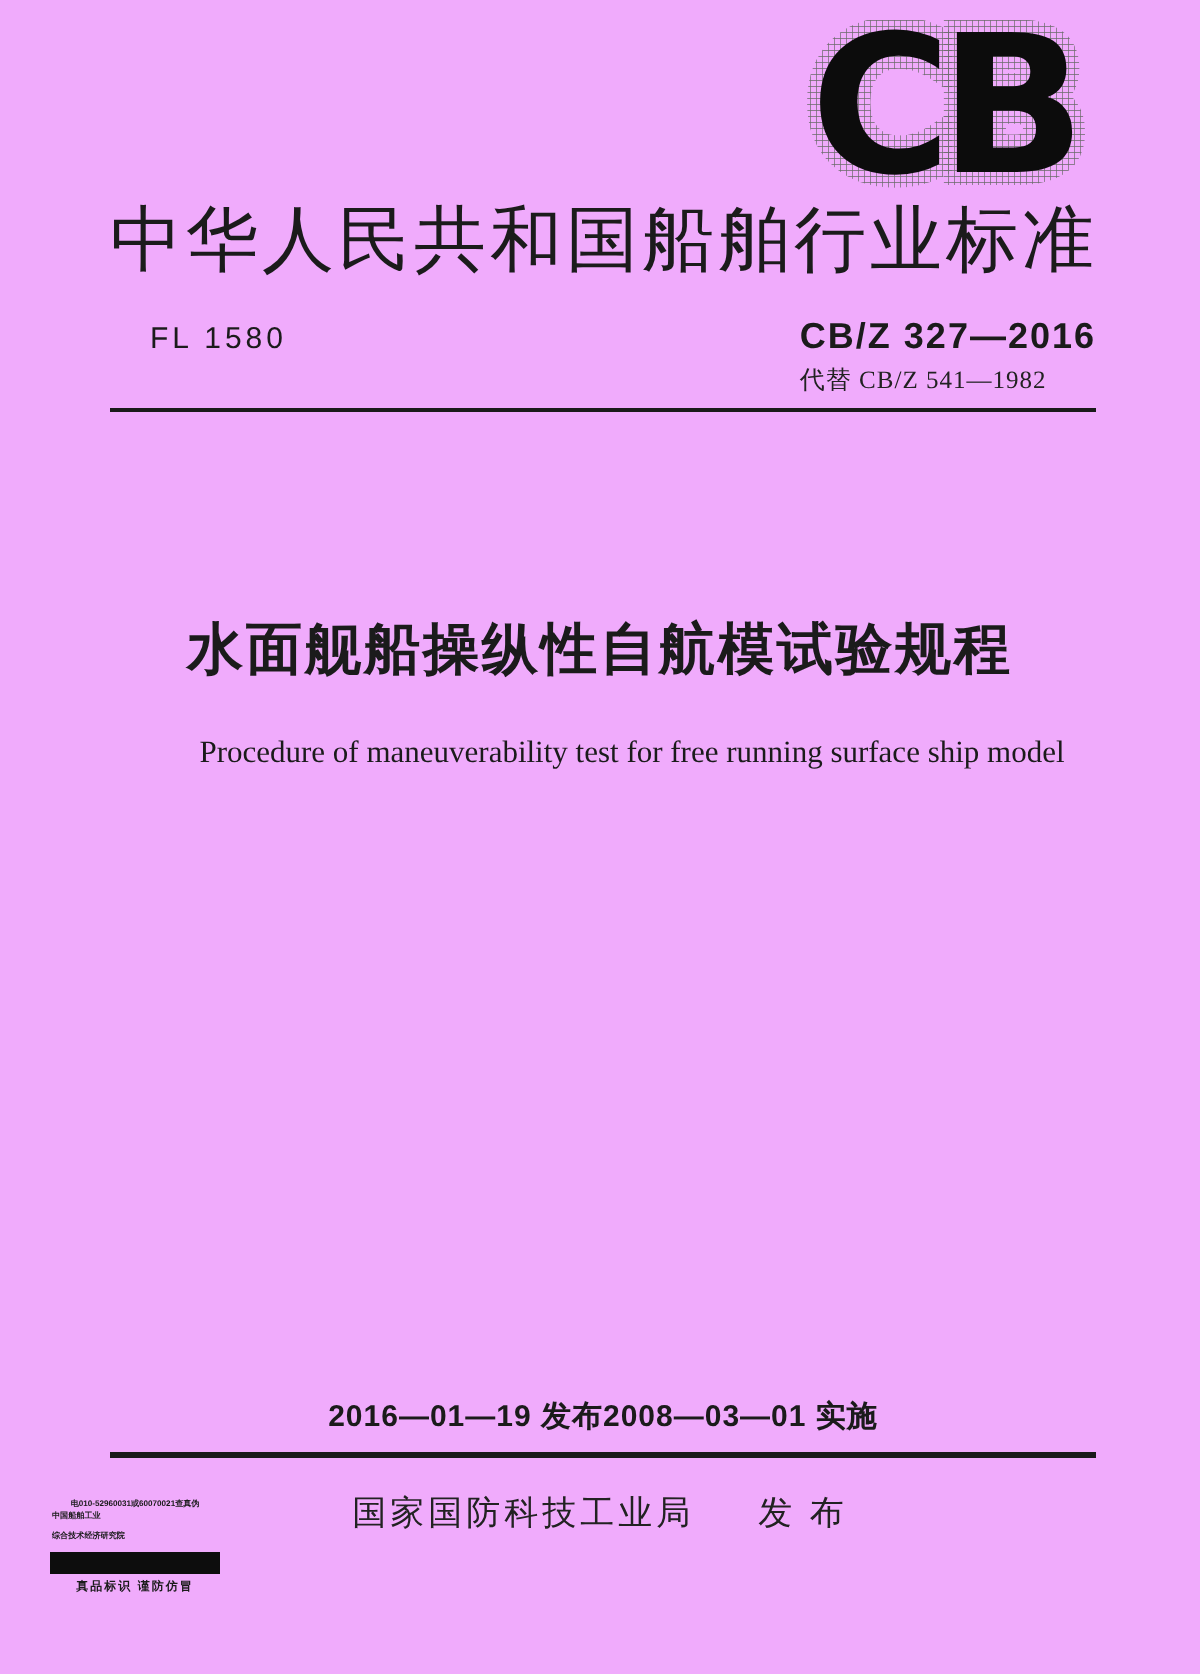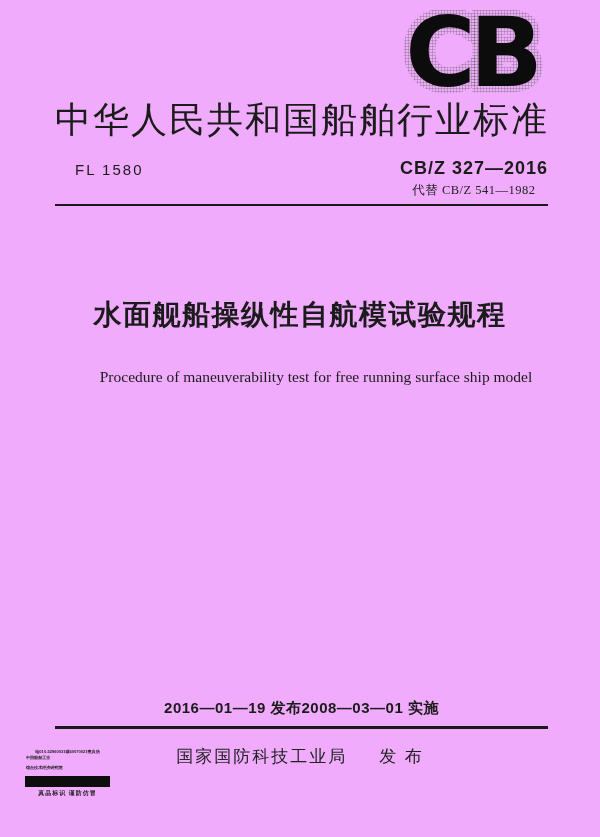--- a/index.html
+++ b/index.html
@@ -16,26 +16,26 @@
   .heading{
     position:absolute;top:96px;left:55px;width:494px;
     font-size:36px;font-weight:normal;letter-spacing:2px;
     white-space:nowrap;
   }
   .ref-row{
     position:absolute;top:158px;left:55px;right:52px;
     display:flex;justify-content:space-between;align-items:flex-start;
   }
   .fl-code{font-size:15px;letter-spacing:2px;font-weight:normal;padding-left:20px;padding-top:3px;}
-  .std-block{text-align:center;}
+  .std-block{text-align:left;}
   .std-number{font-size:18px;font-weight:bold;letter-spacing:1px;}
   .supersedes{font-size:12.5px;font-family:"Liberation Serif","DejaVu Serif",serif;margin-top:3px;letter-spacing:0.5px;color:#222;}
   .rule-top{position:absolute;top:204px;left:55px;right:52px;height:2px;background:#1a1a1a;}
   .title-cn{
-    position:absolute;top:296px;left:0;width:100%;
+    position:absolute;top:306px;left:0;width:100%;
     text-align:center;font-size:28px;font-weight:bold;letter-spacing:1.5px;
   }
   .title-en{
     position:absolute;top:368px;left:16px;width:100%;
     text-align:center;font-size:15.5px;font-weight:normal;
     font-family:"Liberation Serif","DejaVu Serif",serif;
   }
   .dates-row{
     position:absolute;top:699px;left:55px;right:52px;
     display:flex;justify-content:center;

